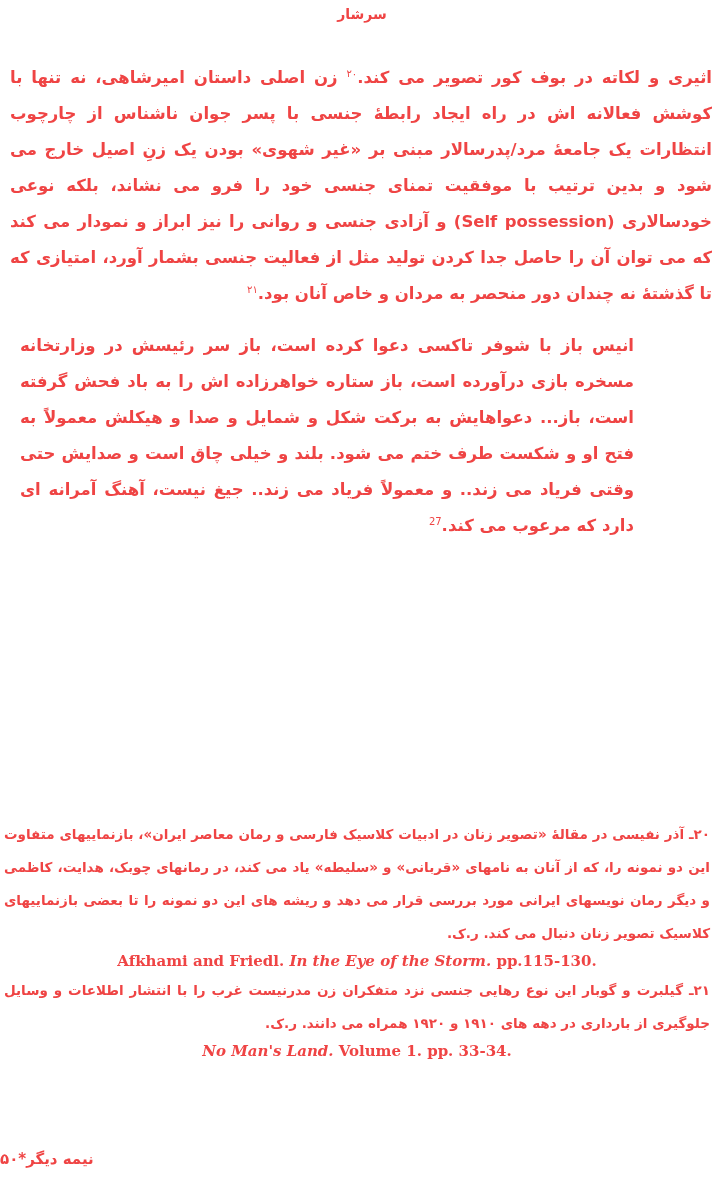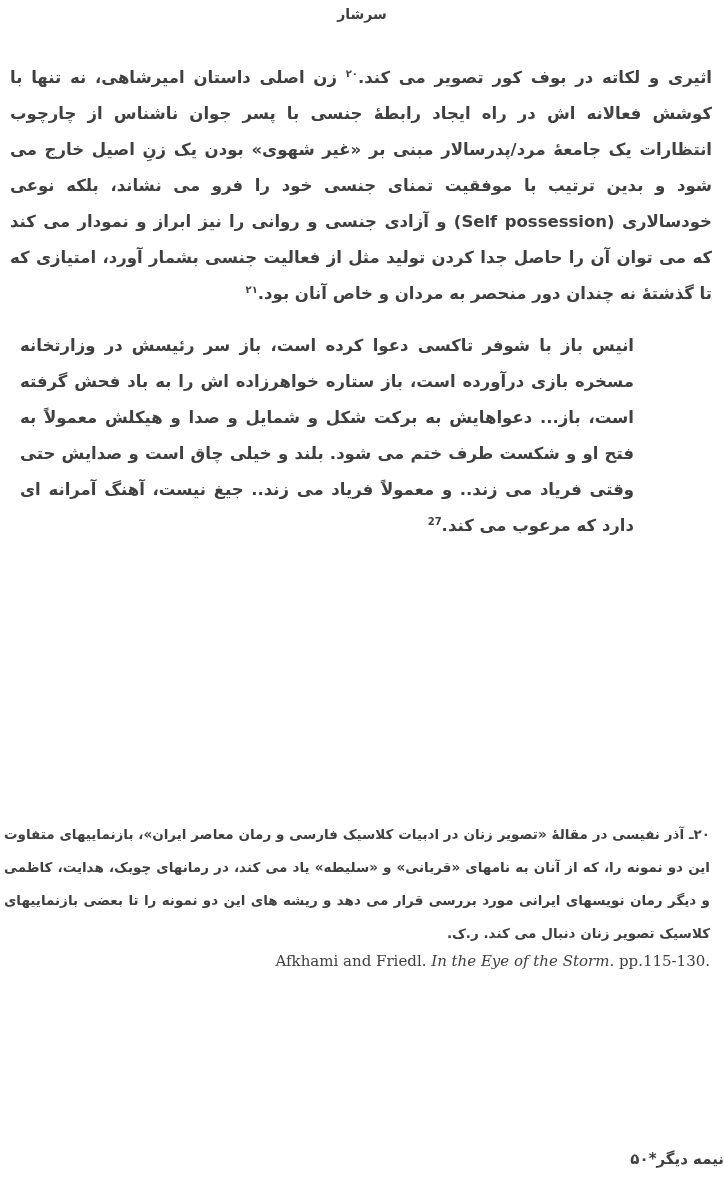--- a/index.html
+++ b/index.html
@@ -3,21 +3,21 @@
 <meta charset="utf-8">
 <style>
   html, body { margin: 0; padding: 0; }
   body { background: #e8e8e8; }
   .page {
     position: relative;
     width: 724px;
     height: 1200px;
     margin: 0 auto;
     background: #ffffff;
-    color: #404040;
+    color: #ef4444;
     font-family: "DejaVu Sans", sans-serif;
     overflow: hidden;
   }
   .running-head {
     position: absolute;
     top: 6px; left: 0; right: 0;
     text-align: center;
     direction: rtl;
     font-size: 14px;
     font-weight: bold;
@@ -36,50 +36,50 @@
   .main-text p { margin: 0; }
   p.indent { text-indent: 45px; }
   .book-quote {
     margin: 16px 78px 16px 10px;
     text-align: justify;
   }
   sup.fnref {
     font-size: 10px;
     line-height: 0;
     vertical-align: super;
-    font-weight: bold;
+    font-weight: normal;
   }
   .footnotes {
     position: absolute;
     top: 818px; right: 14px; left: 4px;
     direction: rtl;
     text-align: justify;
     font-size: 13.5px;
     font-weight: bold;
     line-height: 2.45;
   }
   .footnotes p { margin: 0; }
   .citation {
     direction: ltr;
-    text-align: right;
+    text-align: center;
     font-family: "DejaVu Serif", serif;
     font-size: 15px;
-    font-weight: normal;
+    font-weight: bold;
     line-height: 1.55;
     margin: 2px 0 6px 0;
   }
   .fn22-line {
     text-align: right;
     margin-right: 200px !important;
     margin-top: 4px !important;
   }
   .page-footer {
     position: absolute;
     top: 1150px; left: 0; right: 0;
-    text-align: right;
+    text-align: left;
     direction: rtl;
     font-size: 15px;
     font-weight: bold;
   }
 </style>
 </head>
 <body>
 
 <div class="page">
 
@@ -101,19 +101,25 @@
 
   <div class="footnotes">
 
     <div>
       <p>۲۰ـ آذر نفیسی در مقالهٔ «تصویر زنان در ادبیات کلاسیک فارسی و رمان معاصر ایران»، بازنماییهای متفاوت این دو نمونه را، که از آنان به نامهای «قربانی» و «سلیطه» یاد می کند، در رمانهای چوبک، هدایت، کاظمی و دیگر رمان نویسهای ایرانی مورد بررسی قرار می دهد و ریشه های این دو نمونه را تا بعضی بازنماییهای کلاسیک تصویر زنان دنبال می کند. ر.ک.</p>
       <p class="citation">
         <span>Afkhami and Friedl. </span><i>In the Eye of the Storm.</i><span> pp.115-130.</span>
       </p>
     </div>
 
+    <div>
+      <p>۲۱ـ گیلبرت و گوبار این نوع رهایی جنسی نزد متفکران زن مدرنیست غرب را با انتشار اطلاعات و وسایل جلوگیری از بارداری در دهه های ۱۹۱۰ و ۱۹۲۰ همراه می دانند. ر.ک.</p>
+      <p class="citation">
+        <i>No Man's Land.</i><span> Volume 1. pp. 33-34.</span>
+      </p>
+    </div>
 
 
   </div>
 
   <div class="page-footer">نیمه دیگر*۵۰</div>
 
 </div>
 
 </body></html>

